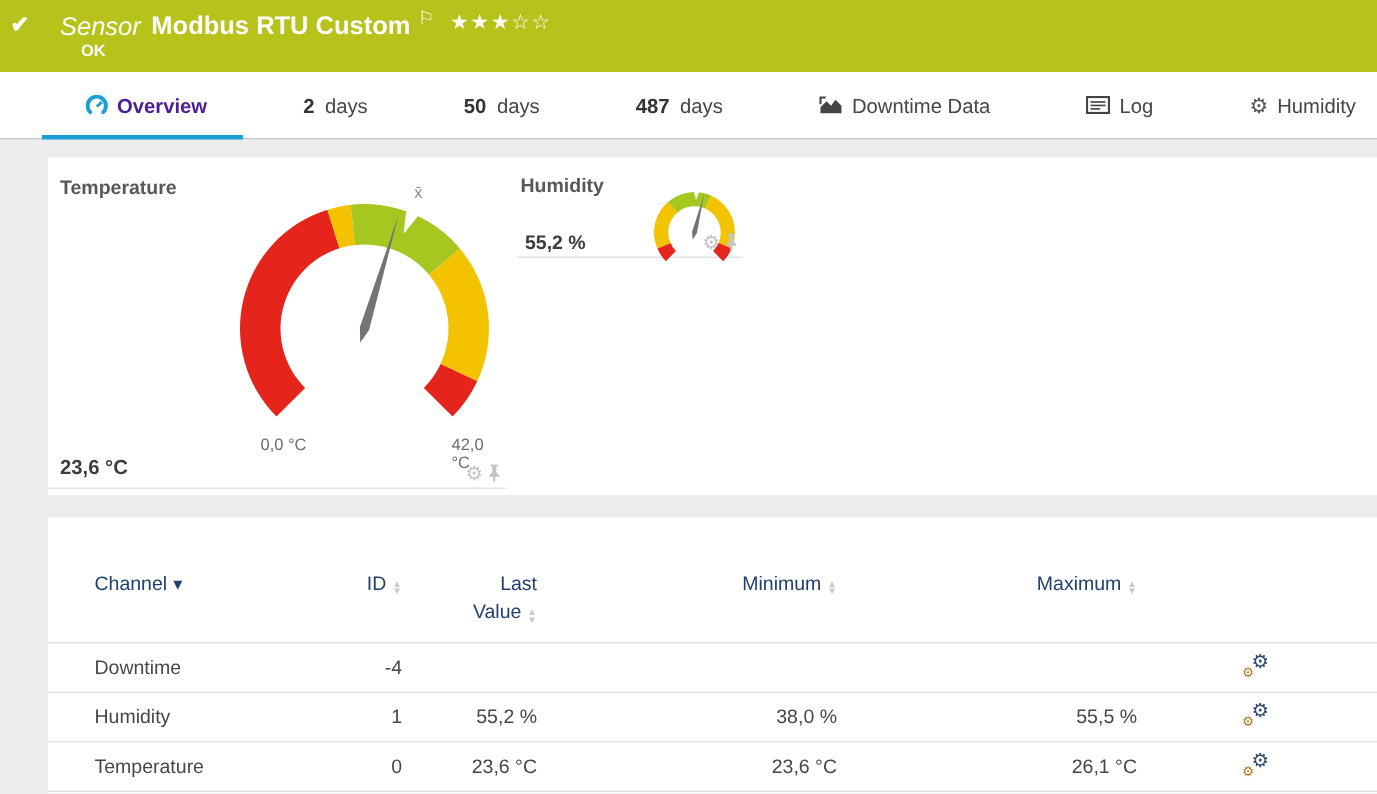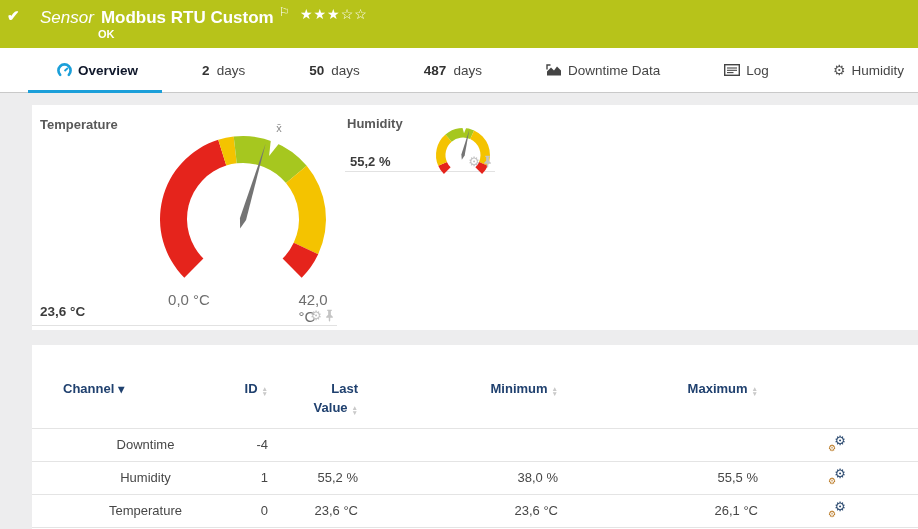--- a/index.html
+++ b/index.html
@@ -7,30 +7,30 @@
               font-family:"Liberation Sans", sans-serif; background:#ededee; }
 
   
   .sensor-header { position:relative; height:48px; background:var(--header-bg,#b7c31a); color:#fff; }
   .sh-check { position:absolute; left:7px; top:7px; font-size:15px; font-weight:bold; }
   .sh-titlerow { position:absolute; left:40px; top:5px; font-size:17px; white-space:nowrap; }
   .sh-kind { font-style:italic; font-weight:400; margin-right:7px; }
   .sh-name { font-weight:bold; }
   .sh-flag { font-size:12px; vertical-align:super; margin-left:5px; }
   .sh-stars { position:absolute; left:300px; top:6px; font-size:14px; letter-spacing:1px; }
-  .sh-status { position:absolute; left:54px; top:28px; font-size:11px; font-weight:bold;margin-left:44px; }
+  .sh-status { position:absolute; left:54px; top:28px; font-size:11px; font-weight:bold; }
 
   
   .tabbar { display:flex; align-items:center; justify-content:space-between;
             height:45px; background:#fff; border-bottom:1px solid #c9c9c9;
             padding:0 14px 0 57px; }
   .tab { position:relative; display:flex; align-items:center; gap:6px; height:45px;
          font-size:13.5px; color:#454545; cursor:pointer; white-space:nowrap; }
   .tab .num { font-weight:bold; color:#333; margin-right:1px; }
-  .tab.active { color:#0f172a; font-weight:bold; }
+  .tab.active { color:#4c1d95; font-weight:bold; }
   .tab.active::after { content:""; position:absolute; left:-29px; right:-24px; bottom:0;
                        height:3px; background:var(--accent,#1b9fd9); }
   .tab svg, .tab .gear-glyph { flex:0 0 auto; }
   .gear-glyph { font-size:14px; color:#555; line-height:1; }
 
   
   .content { margin-left:32px; }
   .panel { background:#fff; width:886px; position:relative; }
   .gauges-panel { margin-top:12px; height:225px; }
   .table-panel { margin-top:15px; height:184px; overflow:hidden; }
@@ -38,36 +38,36 @@
   
   .tile { position:absolute; }
   .tile-temperature { left:0; top:0; width:305px; height:221px; border-bottom:1px solid #e2e2e2; }
   .tile-humidity { left:313px; top:6px; width:150px; height:61px; border-bottom:1px solid #e2e2e2; }
   .tile-title { position:absolute; font-size:13px; font-weight:bold; color:#585858; }
   .tile-temperature .tile-title { left:8px; top:12px; }
   .tile-humidity .tile-title { left:2px; top:5px; }
   .gauge-svg { position:absolute; overflow:visible; }
   .gauge-svg.temperature { left:111px; top:14px; width:200px; height:170px; }
   .gauge-svg.humidity { left:78px; top:14px; width:80px; height:70px; }
-  .gauge-minmax { position:absolute; font-size:15px; color:#6e6e6e; transform:translateX(-50%); }
+  .gauge-minmax { position:absolute; font-size:11px; color:#6e6e6e; transform:translateX(-50%); }
   .gauge-value { position:absolute; left:8px; bottom:6px; font-size:13.5px; font-weight:bold; color:#3c3c3c; }
   .tile-humidity .gauge-value { left:5px; bottom:2px; font-size:13px; }
   .tile-icons { position:absolute; right:3px; bottom:3px; display:flex; align-items:center; gap:3px; color:#c3c3c3; }
   .tile-icons .gear-glyph { color:#c3c3c3; font-size:13px; }
 
   
   table.channels { border-collapse:collapse; width:100%; margin-top:22px; font-size:13px; table-layout:fixed; }
   .channels col.c1{width:200px;} .channels col.c2{width:40px;} .channels col.c3{width:90px;}
   .channels col.c4{width:200px;} .channels col.c5{width:200px;} .channels col.c6{width:auto;}
-  .channels th { color:#20416f; font-weight:bold; text-align:right; vertical-align:top;
+  .channels th { color:#20416f; font-weight:normal; text-align:right; vertical-align:top;
                  padding:13px 4px 10px 4px; border-bottom:1px solid #e4e4e4; line-height:1.45; }
   .channels th.ch-channel { text-align:left; padding-left:31px; }
   .channels td { text-align:right; padding:0 4px; height:33px; border-bottom:1px solid #e4e4e4;
                  color:#474747; }
-  .channels td.ch-channel { text-align:center; padding-left:31px; }
+  .channels td.ch-channel { text-align:left; padding-left:31px; }
   .channels td.ch-settings, .channels th.ch-settings { text-align:left; padding-left:66px; border-bottom:1px solid #e4e4e4; }
   .sort-icon { display:inline-flex; flex-direction:column; vertical-align:2px; margin-left:4px;
                font-size:6.5px; line-height:5px; color:#c9c9c9; }
   .filter-caret { color:#20416f; font-size:12px; margin-left:4px; }
   .dual-gear { position:relative; display:inline-block; width:18px; height:17px; }
   .dual-gear .g-big { position:absolute; right:0; top:-2px; font-size:13px; color:#2f4d72; }
   .dual-gear .g-small { position:absolute; left:0; bottom:-1px; font-size:9px; color:#b8761f; }
 </style>
 </head>
 <body>

